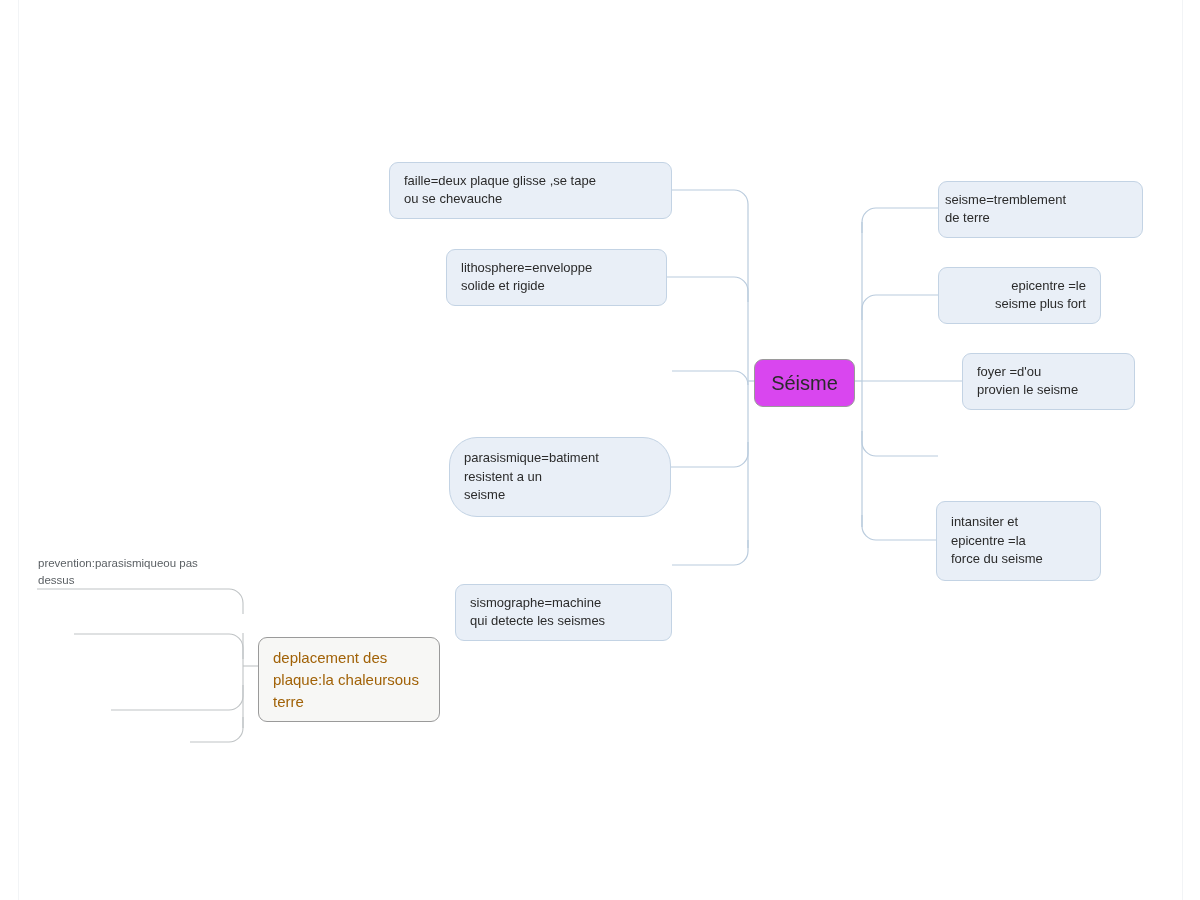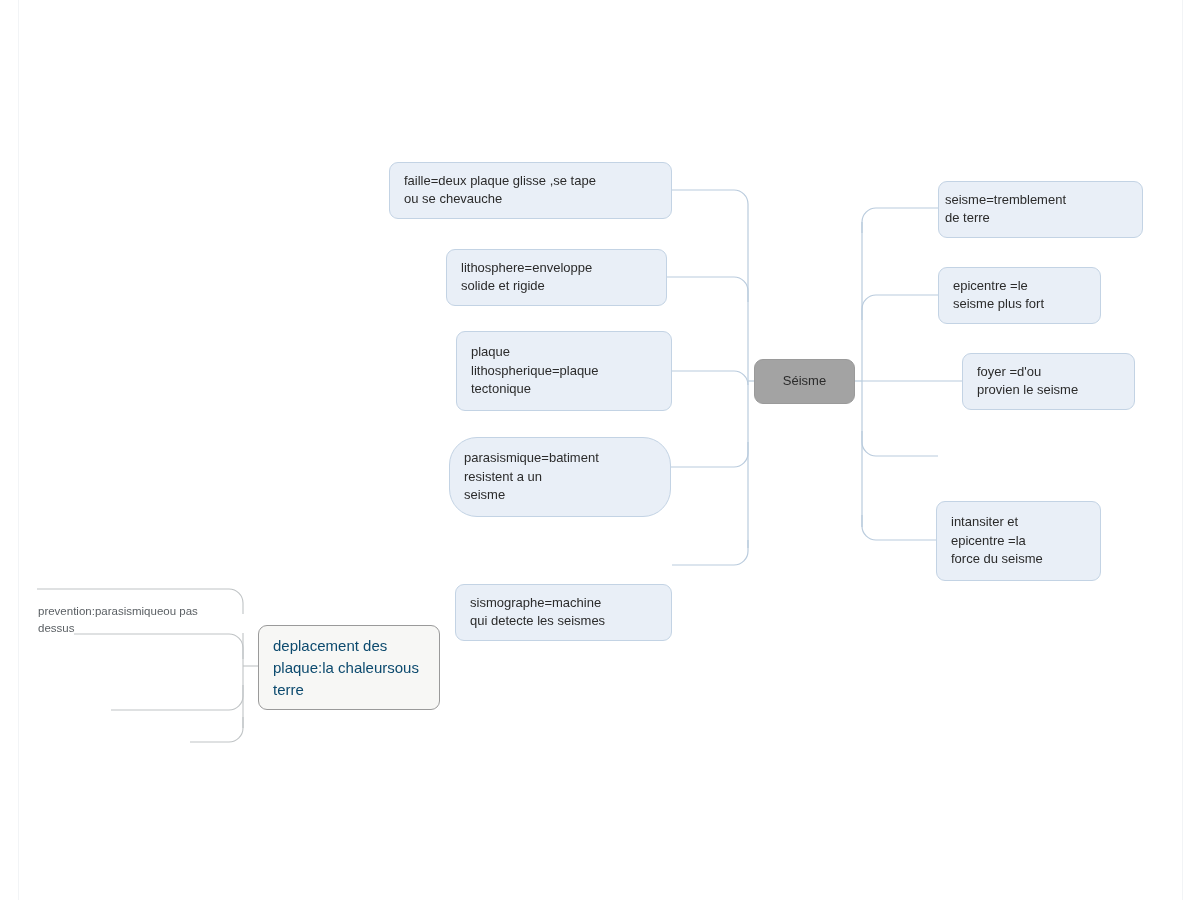--- a/index.html
+++ b/index.html
@@ -54,48 +54,48 @@
   .node.blue {
     background: #e9eff7;
     border: 1px solid #c3d3e4;
     color: #2b2b2b;
     font-size: 13px;
     line-height: 1.42;
     padding: 9px 14px;
   }
   
   .node.root {
-    background: #a3a3a3;
+    background: #d946ef;
     border: 1px solid #9a9a9a;
     color: #2b2b2b;
-    font-size: 13px;
+    font-size: 20px;
     line-height: 1.4;
     padding: 9px 14px;
     justify-content: center;
     text-align: center;
   }
   
   .node.gray {
     background: #f7f7f5;
     border: 1px solid #9a9a9a;
-    color: #0c4a6e;
+    color: #a16207;
     font-size: 15px;
     line-height: 1.45;
     padding: 9px 14px;
+    margin-top: 12px;
   }
   
   .node.plain {
     background: transparent;
     border: none;
     color: #5a5f63;
     font-size: 11.5px;
     line-height: 1.45;
     padding: 0 2px 2px 2px;
     align-items: flex-start;
-    margin-top: 48px;
   }
 </style>
 </head>
 <body>
 
 <div id="canvas">
 
   <div class="margin-guide left"></div>
   <div class="margin-guide right"></div>
 
@@ -151,25 +151,20 @@
   <div class="node blue" style="left:389px; top:162px; width:283px; min-height:56px;">
     <span class="label">faille=deux plaque glisse ,se tape
 ou se chevauche</span>
   </div>
 
   <div class="node blue" style="left:399px; top:249px; width:221px; min-height:56px;margin-left:47px;">
     <span class="label">lithosphere=enveloppe
 solide et rigide</span>
   </div>
 
-  <div class="node blue" style="left:456px; top:331px; width:216px; min-height:80px;">
-    <span class="label">plaque
-lithospherique=plaque
-tectonique</span>
-  </div>
 
   <div class="node blue" style="left:449px; top:437px; width:222px; min-height:80px;border-radius:28px;">
     <span class="label">parasismique=batiment
 resistent a un
 seisme</span>
   </div>
 
   <div class="node blue" style="left:455px; top:544px; width:217px; min-height:56px;margin-top:40px;">
     <span class="label">sismographe=machine
 qui detecte les seismes</span>
@@ -177,21 +172,21 @@
 
   <div class="node root" style="left:754px; top:359px; width:101px; min-height:45px;">
     <span class="label">Séisme</span>
   </div>
 
   <div class="node blue" style="left:938px; top:181px; width:205px; min-height:56px;padding-left:6px;">
     <span class="label">seisme=tremblement
 de terre</span>
   </div>
 
-  <div class="node blue" style="left:938px; top:267px; width:163px; min-height:56px;">
+  <div class="node blue" style="left:938px; top:267px; width:163px; min-height:56px;text-align:right;">
     <span class="label">epicentre =le
 seisme plus fort</span>
   </div>
 
   <div class="node blue" style="left:962px; top:353px; width:173px; min-height:56px;">
     <span class="label">foyer =d'ou
 provien le seisme</span>
   </div>
 
 

